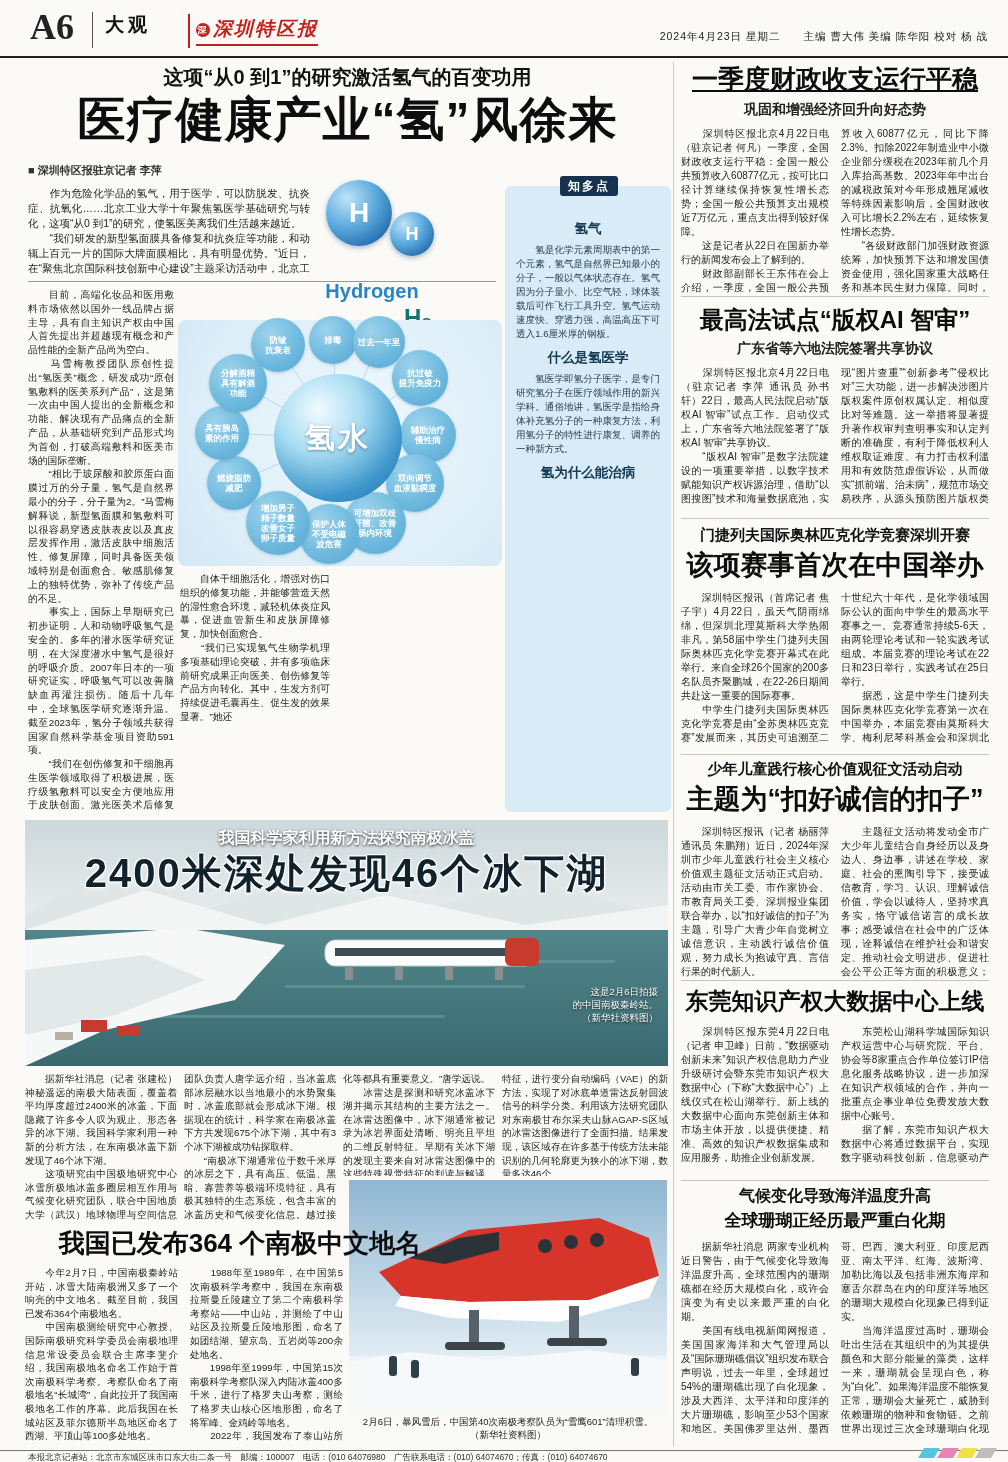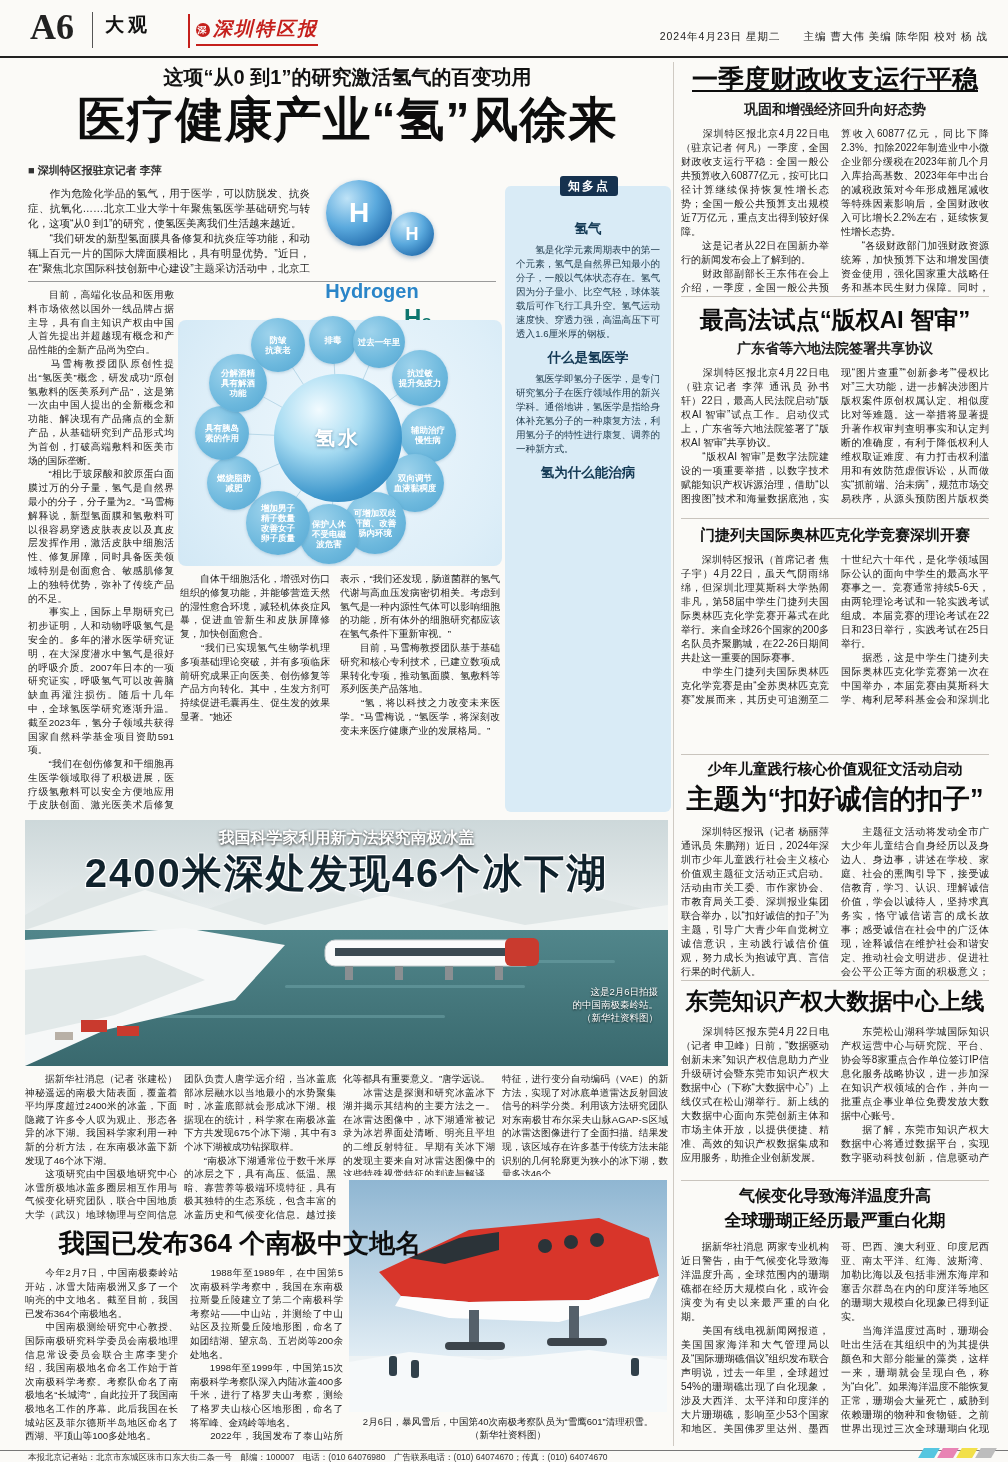--- a/index.html
+++ b/index.html
@@ -25,21 +25,21 @@
   
   #hlogo{left:318px;top:178px;width:140px;height:150px;}
   .atom{border-radius:50%;color:#fff;font-weight:bold;display:flex;align-items:center;justify-content:center;background:radial-gradient(circle at 32% 28%,#bfe3f7,#5aa9dd 45%,#1d66a8 85%);box-shadow:0 2px 5px rgba(20,70,120,.35);}
   #hlogo-title{left:0;top:102px;width:108px;text-align:center;font-size:20px;font-weight:bold;color:#2a85c8;}
   #hlogo-sub{left:86px;top:118px;font-size:24px;font-weight:bold;color:#0f766e;margin-top:8px;}
   
   #lead-col1{left:28px;top:288px;width:146px;height:524px;font-size:9.8px;line-height:13.8px;}
   
   #infog{left:178px;top:320px;width:324px;height:246px;background:radial-gradient(circle at 55% 45%,#f0f8fd,#ddeef8 70%,#d2e8f5);border-radius:8px;}
   .bubble{position:absolute;border-radius:50%;background:radial-gradient(circle at 35% 30%,#9ed3ec,#6cb8dd 60%,#55a6d2);color:#fff;font-size:8.5px;font-weight:bold;line-height:1.2;display:flex;align-items:center;justify-content:center;text-align:center;white-space:pre-line;box-shadow:0 1px 3px rgba(40,100,140,.25);}
-  #infog-center{position:absolute;left:96px;top:54px;width:128px;height:128px;border-radius:50%;background:radial-gradient(circle at 35% 28%,#f2fbff,#a8dcf2 35%,#3e97cc 70%,#1b6fa8);display:flex;align-items:center;justify-content:center;color:#fff;font-size:20px;font-weight:900;letter-spacing:3px;text-shadow:0 1px 3px rgba(10,60,100,.5);}
+  #infog-center{position:absolute;left:96px;top:54px;width:128px;height:128px;border-radius:50%;background:radial-gradient(circle at 35% 28%,#f2fbff,#a8dcf2 35%,#3e97cc 70%,#1b6fa8);display:flex;align-items:center;justify-content:center;color:#fff;font-size:30px;font-weight:900;letter-spacing:3px;text-shadow:0 1px 3px rgba(10,60,100,.5);}
   
   #knowbox{left:505px;top:186px;width:166px;height:626px;background:#d9ebf6;border-radius:6px;padding:26px 11px 10px 11px;box-sizing:border-box;}
   #knowtag{left:560px;top:176px;width:58px;height:20px;background:#16324f;color:#fff;font-size:12px;font-weight:bold;text-align:center;line-height:20px;border-radius:3px;letter-spacing:2px;}
   .kb-title{text-align:center;font-size:13.5px;font-weight:900;color:#143a55;margin:8px 0 5px 0;}
   .kb-body{font-size:9.6px;line-height:14px;text-align:justify;color:#1e3a4d;white-space:pre-line;}
   
   #lead-colA{left:180px;top:572px;width:150px;height:240px;font-size:9.8px;line-height:13.8px;}
   #lead-colB{left:340px;top:572px;width:160px;height:240px;font-size:9.8px;line-height:13.8px;}
   
   #photo1{left:25px;top:820px;width:643px;height:246px;overflow:hidden;}
@@ -156,23 +156,20 @@
     <div class="kb-title">氢气</div>
     <div class="kb-body">　　氢是化学元素周期表中的第一个元素，氢气是自然界已知最小的分子，一般以气体状态存在。氢气因为分子量小、比空气轻，球体装载后可作飞行工具升空。氢气运动速度快、穿透力强，高温高压下可透入1.6厘米厚的钢板。</div>
     <div class="kb-title">什么是氢医学</div>
     <div class="kb-body">　　氢医学即氢分子医学，是专门研究氢分子在医疗领域作用的新兴学科。通俗地讲，氢医学是指给身体补充氢分子的一种康复方法，利用氢分子的特性进行康复、调养的一种新方式。</div>
     <div class="kb-title">氢为什么能治病</div>
   </aside>
   <div class="abs" id="knowtag">知多点</div>
 
   <div class="abs body-txt" id="lead-colA">　　自体干细胞活化，增强对伤口组织的修复功能，并能够营造天然的湿性愈合环境，减轻机体炎症风暴，促进血管新生和皮肤屏障修复，加快创面愈合。
 　　“我们已实现氢气生物学机理多项基础理论突破，并有多项临床前研究成果正向医美、创伤修复等产品方向转化。其中，生发方剂可持续促进毛囊再生、促生发的效果显著。”她还</div>
-  <div class="abs body-txt" id="lead-colB">表示，“我们还发现，肠道菌群的氢气代谢与高血压发病密切相关。考虑到氢气是一种内源性气体可以影响细胞的功能，所有体外的细胞研究都应该在氢气条件下重新审视。”
-　　目前，马雪梅教授团队基于基础研究和核心专利技术，已建立数项成果转化专项，推动氢面膜、氢敷料等系列医美产品落地。
-　　“氢，将以科技之力改变未来医学。”马雪梅说，“氢医学，将深刻改变未来医疗健康产业的发展格局。”</div>
 
   <figure class="abs" id="photo1" style="margin:0;">
     <svg width="643" height="246" viewBox="0 0 643 246">
       <defs>
         <linearGradient id="sky" x1="0" y1="0" x2="0" y2="1">
             <stop offset="0" stop-color="#cdd8da"></stop>
             <stop offset="1" stop-color="#eef2f2"></stop>
           </linearGradient>
         <linearGradient id="sea" x1="0" y1="0" x2="0" y2="1">
             <stop offset="0" stop-color="#51868b"></stop>
@@ -281,20 +278,21 @@
     <h2 class="r-head" style="font-size:24px;">最高法试点“版权AI 智审”</h2>
     <h3 class="r-sub">广东省等六地法院签署共享协议</h3>
     <div class="body-txt cols2 r-body" style="height:146px;">　　深圳特区报北京4月22日电（驻京记者 李萍 通讯员 孙书轩）22日，最高人民法院启动“版权AI 智审”试点工作。启动仪式上，广东省等六地法院签署了“版权AI 智审”共享协议。
 　　“版权AI 智审”是数字法院建设的一项重要举措，以数字技术赋能知识产权诉源治理，借助“以图搜图”技术和海量数据底池，实现“图片查重”“创新参考”“侵权比对”三大功能，进一步解决涉图片版权案件原创权属认定、相似度比对等难题。这一举措将显著提升著作权审判查明事实和认定判断的准确度，有利于降低权利人维权取证难度、有力打击权利滥用和有效防范虚假诉讼，从而做实“抓前端、治未病”，规范市场交易秩序，从源头预防图片版权类纠纷，为社会主义文化和科学事业发展繁荣提供重要法治保障。
 　　启动仪式上，上海市、江苏省、浙江省、安徽省、山东省、广东省高级人民法院共同签署了“版权AI智审”共享协议，开启以“数字”革命带动新时代新发展阶段知识产权审判提质增效的有益尝试和探索，不断致力于以审判工作现代化支撑和服务中国式现代化。</div>
   </section>
   <div class="abs r-rule" style="top:518px;"></div>
 
   <section class="abs r-art" style="top:526px;">
     <h4 class="r-kick">门捷列夫国际奥林匹克化学竞赛深圳开赛</h4>
+    <h2 class="r-head" style="font-size:27px;margin-top:2px;">该项赛事首次在中国举办</h2>
     <div class="body-txt cols2 r-body" style="height:156px;">　　深圳特区报讯（首席记者 焦子宇）4月22日，虽天气阴雨绵绵，但深圳北理莫斯科大学热闹非凡，第58届中学生门捷列夫国际奥林匹克化学竞赛开幕式在此举行。来自全球26个国家的200多名队员齐聚鹏城，在22-26日期间共赴这一重要的国际赛事。
 　　中学生门捷列夫国际奥林匹克化学竞赛是由“全苏奥林匹克竞赛”发展而来，其历史可追溯至二十世纪六十年代，是化学领域国际公认的面向中学生的最高水平赛事之一。竞赛通常持续5-6天，由两轮理论考试和一轮实践考试组成。本届竞赛的理论考试在22日和23日举行，实践考试在25日举行。
 　　据悉，这是中学生门捷列夫国际奥林匹克化学竞赛第一次在中国举办，本届竞赛由莫斯科大学、梅利尼琴科基金会和深圳北理莫斯科大学共同组织筹办。值得一提的是，在26个参赛国家中，古巴、斯里兰卡和肯尼亚是首次参赛。
 　　当天，在5种化学试剂混合“迸发”中，第58届中学生门捷列夫国际奥林匹克化学竞赛正式启动。</div>
   </section>
   <div class="abs r-rule" style="top:754px;"></div>
 
   <section class="abs r-art" style="top:760px;">
     <h4 class="r-kick">少年儿童践行核心价值观征文活动启动</h4>
     <h2 class="r-head" style="font-size:27px;margin-top:2px;">主题为“扣好诚信的扣子”</h2>

